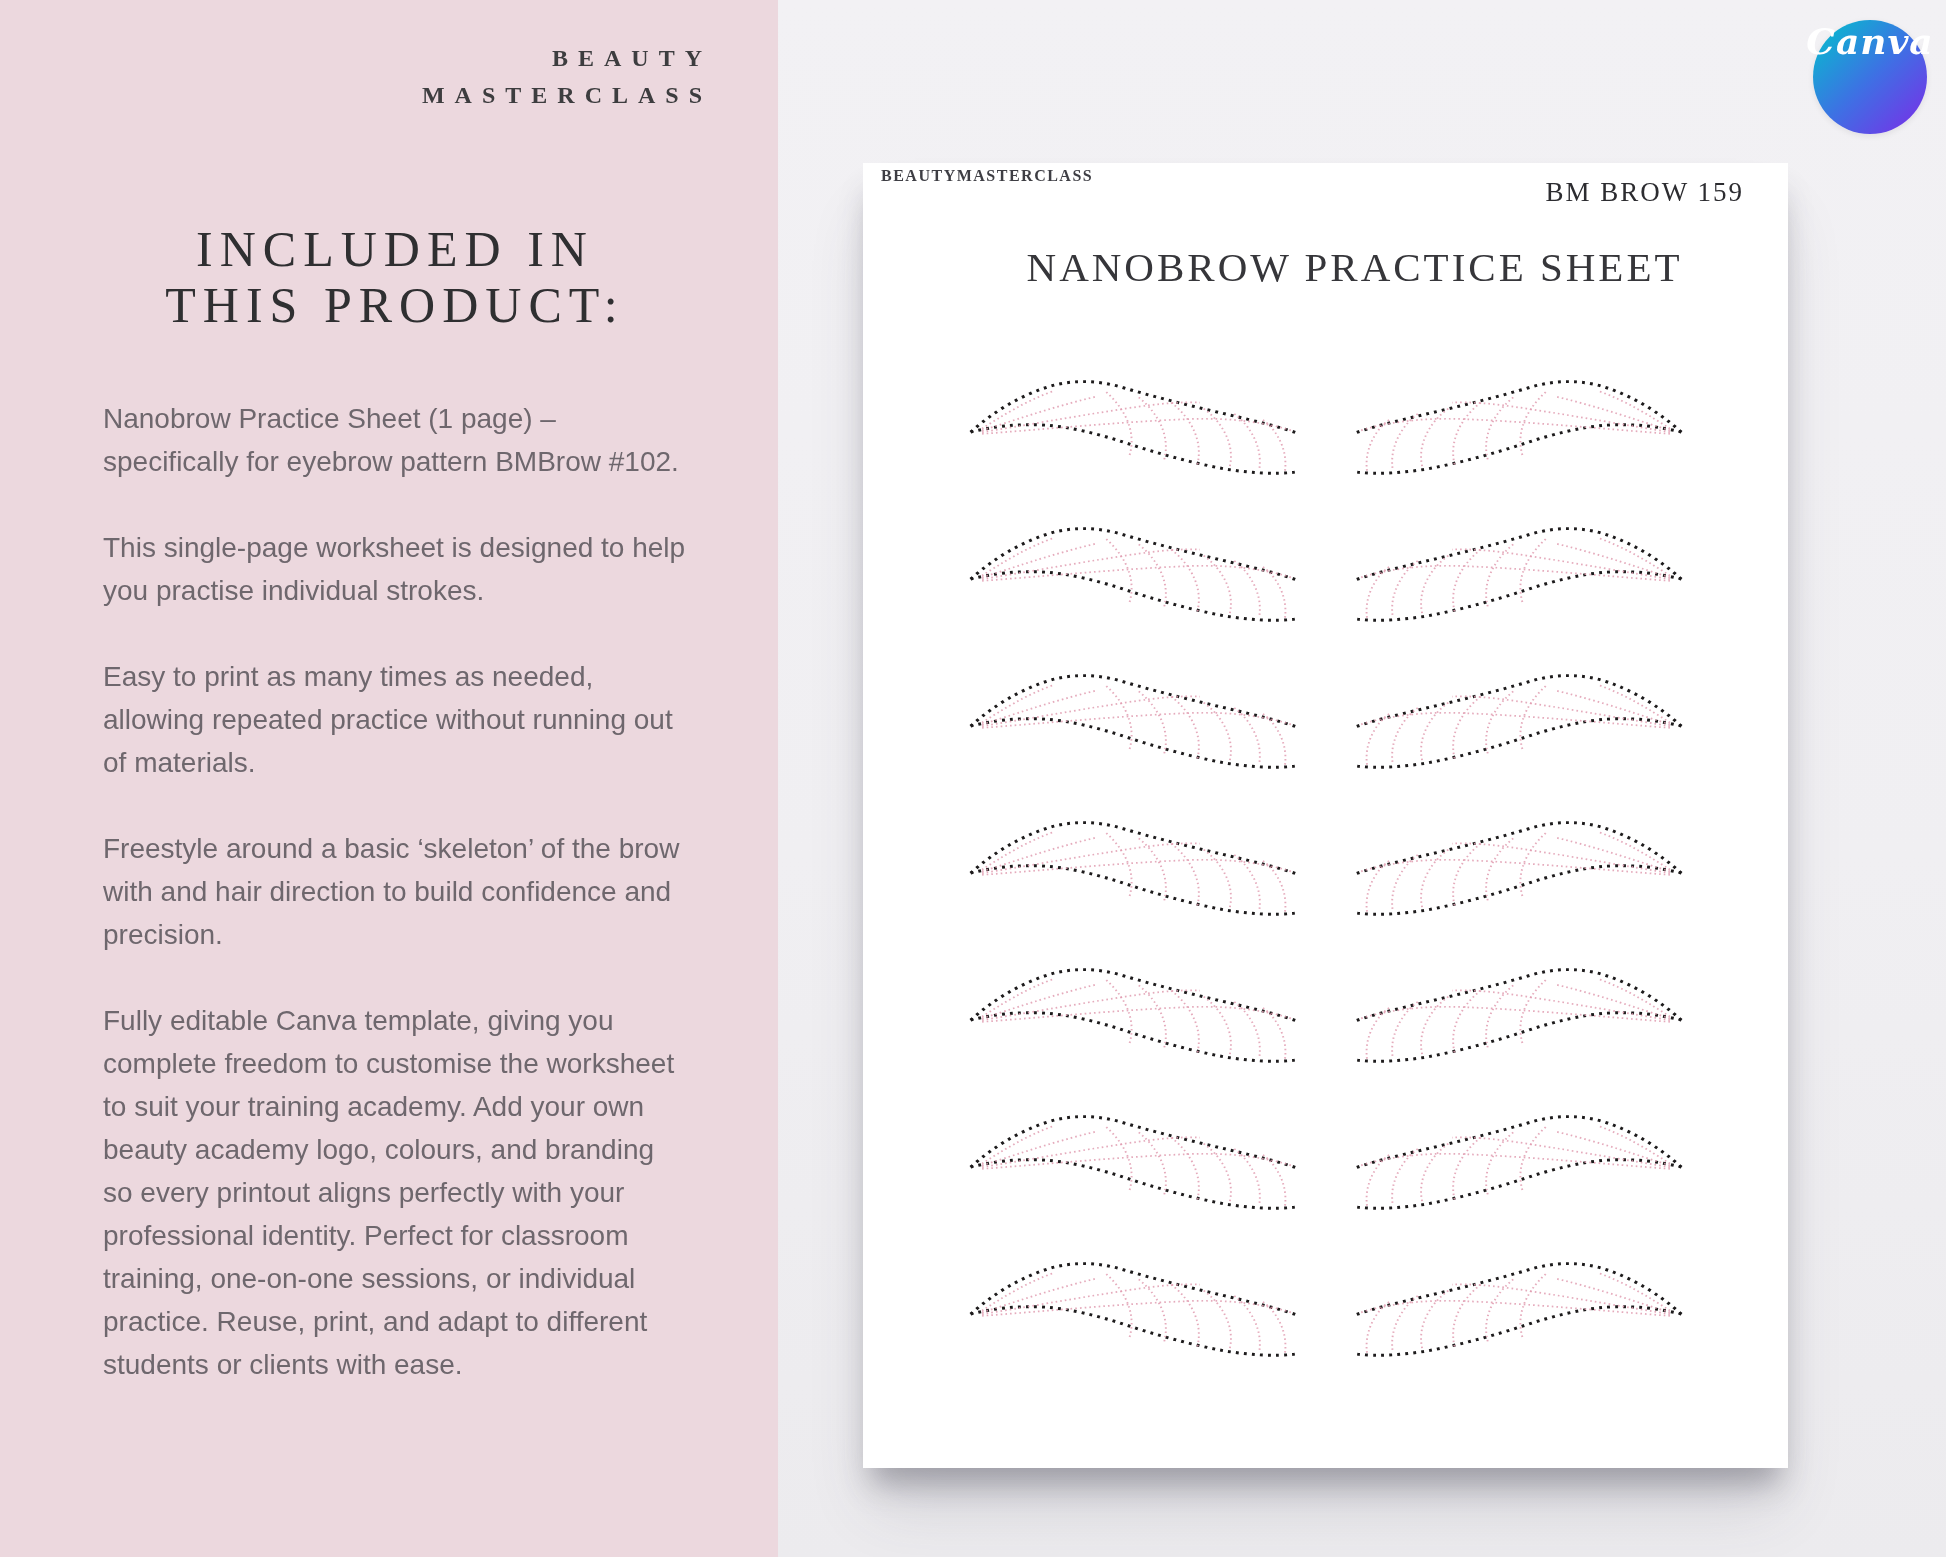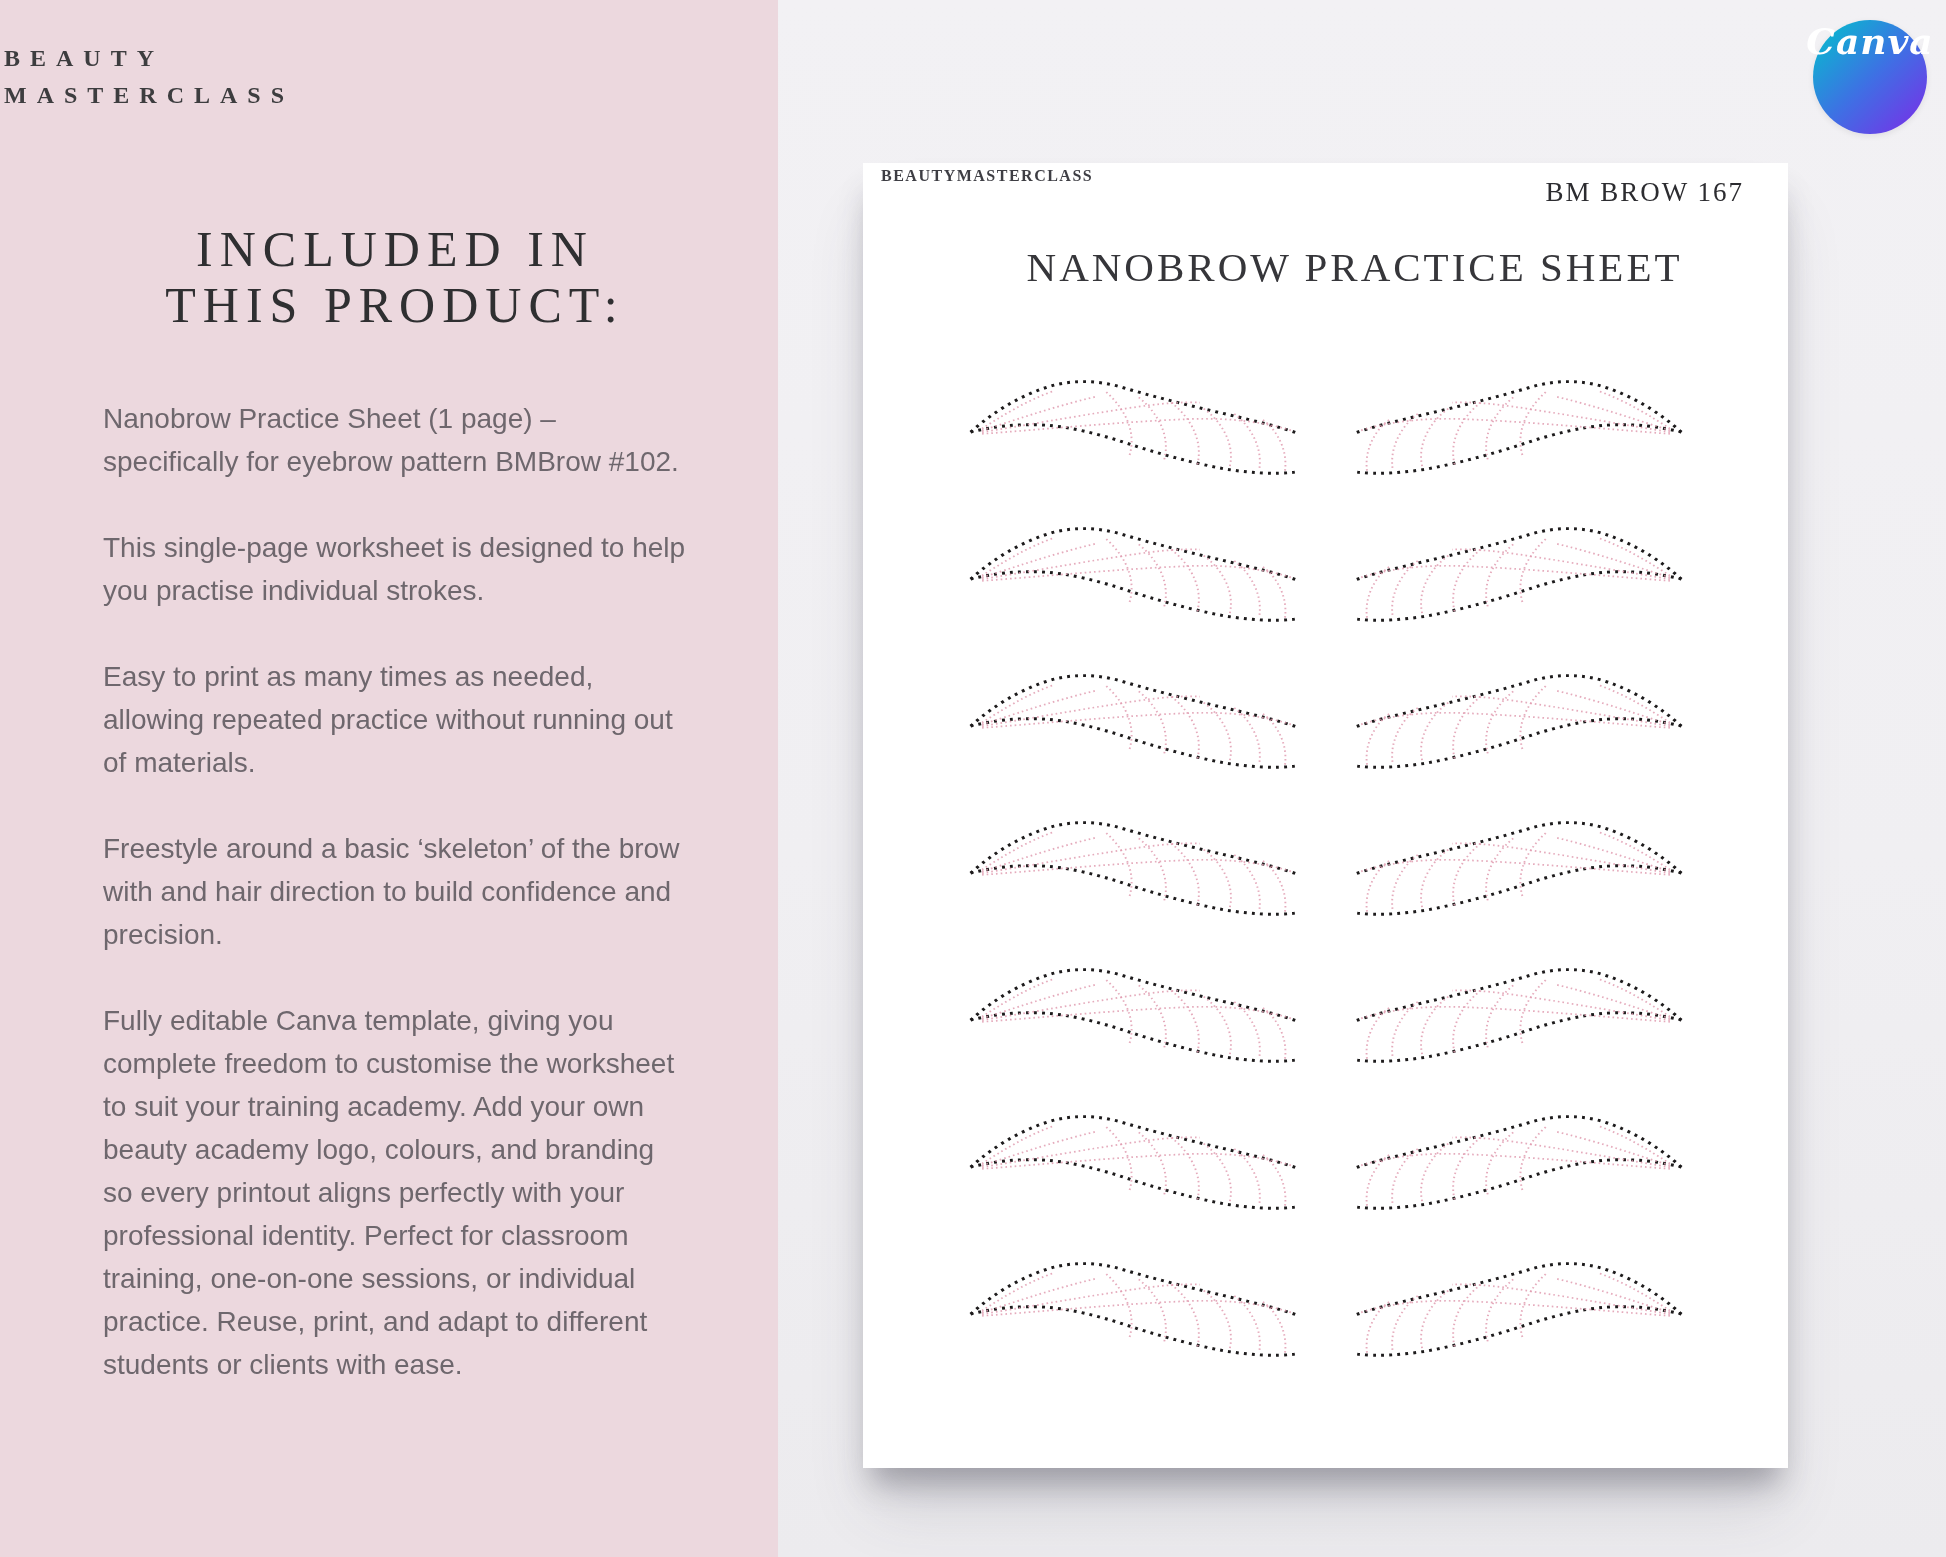--- a/index.html
+++ b/index.html
@@ -3,21 +3,21 @@
 <meta charset="utf-8">
 <style>
   html,body{margin:0;padding:0;}
   body{
     width:1946px;height:1557px;position:relative;overflow:hidden;
     font-family:"Liberation Sans",sans-serif;background:#f1f0f3;
   }
   
   .left-panel{position:absolute;left:0;top:0;width:778px;height:1557px;background:#ecd8de;}
   .brand{
-    position:absolute;top:40px;left:4px;width:700px;text-align:left;
+    position:absolute;top:40px;left:12px;width:700px;text-align:right;
     font-family:"Liberation Serif",serif;font-size:24px;font-weight:600;
     letter-spacing:10px;line-height:1.55;color:#3d3d3f;
   }
   .included-heading{
     position:absolute;top:221px;left:0;width:700px;text-align:center;
     font-family:"Liberation Serif",serif;font-size:50px;font-weight:500;
     letter-spacing:7px;line-height:56px;color:#2f2f31;margin-left:45px;
   }
   .paragraphs{
     position:absolute;top:397px;left:103px;width:585px;
@@ -108,21 +108,21 @@
     <p>Easy to print as many times as needed, allowing repeated practice without running out of materials.</p>
     <p>Freestyle around a basic ‘skeleton’ of the brow with and hair direction to build confidence and precision.</p>
     <p>Fully editable Canva template, giving you complete freedom to customise the worksheet to suit your training academy. Add your own beauty academy logo, colours, and branding so every printout aligns perfectly with your professional identity. Perfect for classroom training, one-on-one sessions, or individual practice. Reuse, print, and adapt to different students or clients with ease.</p>
   </div>
 </div>
 
 <div class="right-area"></div>
 
 <div class="sheet">
   <div class="sheet-brand">BEAUTYMASTERCLASS</div>
-  <div class="pattern-code">BM BROW 167</div>
+  <div class="pattern-code">BM BROW 159</div>
   <div class="sheet-title">NANOBROW PRACTICE SHEET</div>
   <div class="brow-grid">
       <div class="brow-row">
         <div class="brow">
           <svg viewBox="0 0 358 122" preserveAspectRatio="none">
             <use href="#brow-shape"></use>
           </svg>
         </div>
         <div class="brow mirrored">
           <svg viewBox="0 0 358 122" preserveAspectRatio="none">

